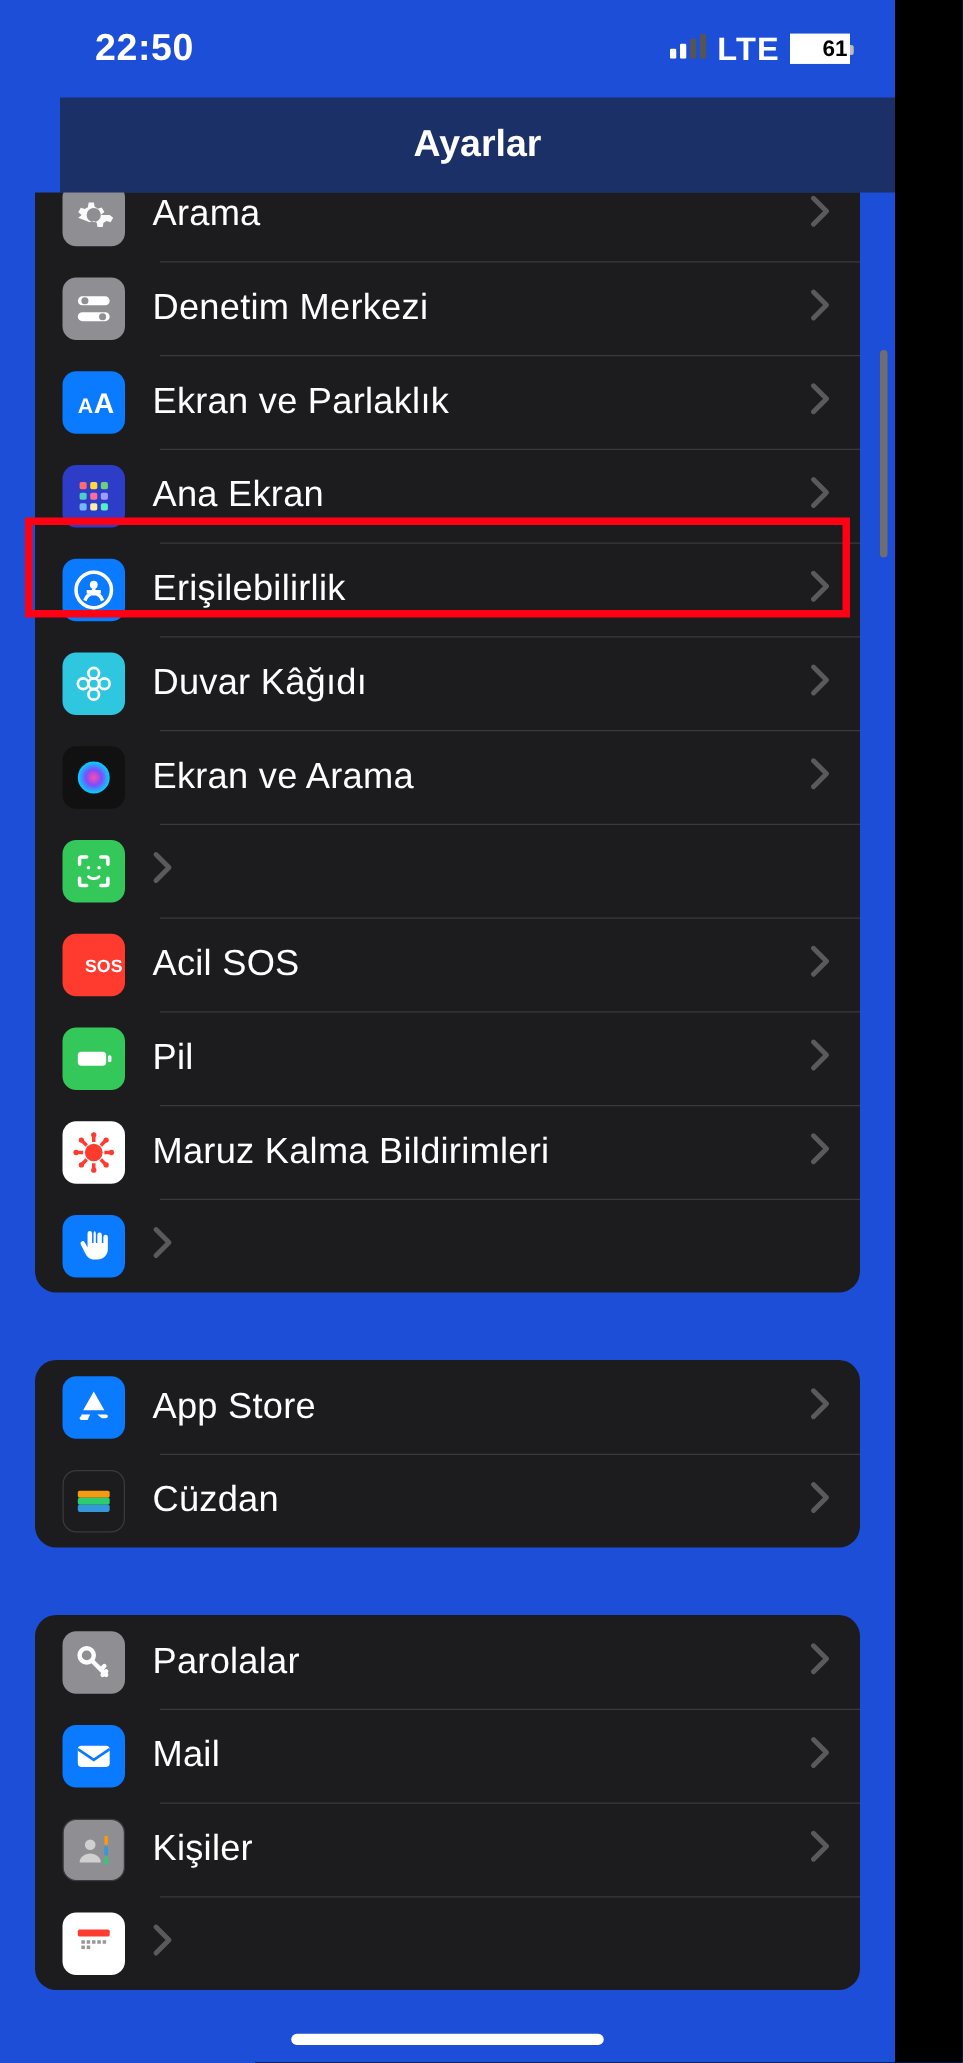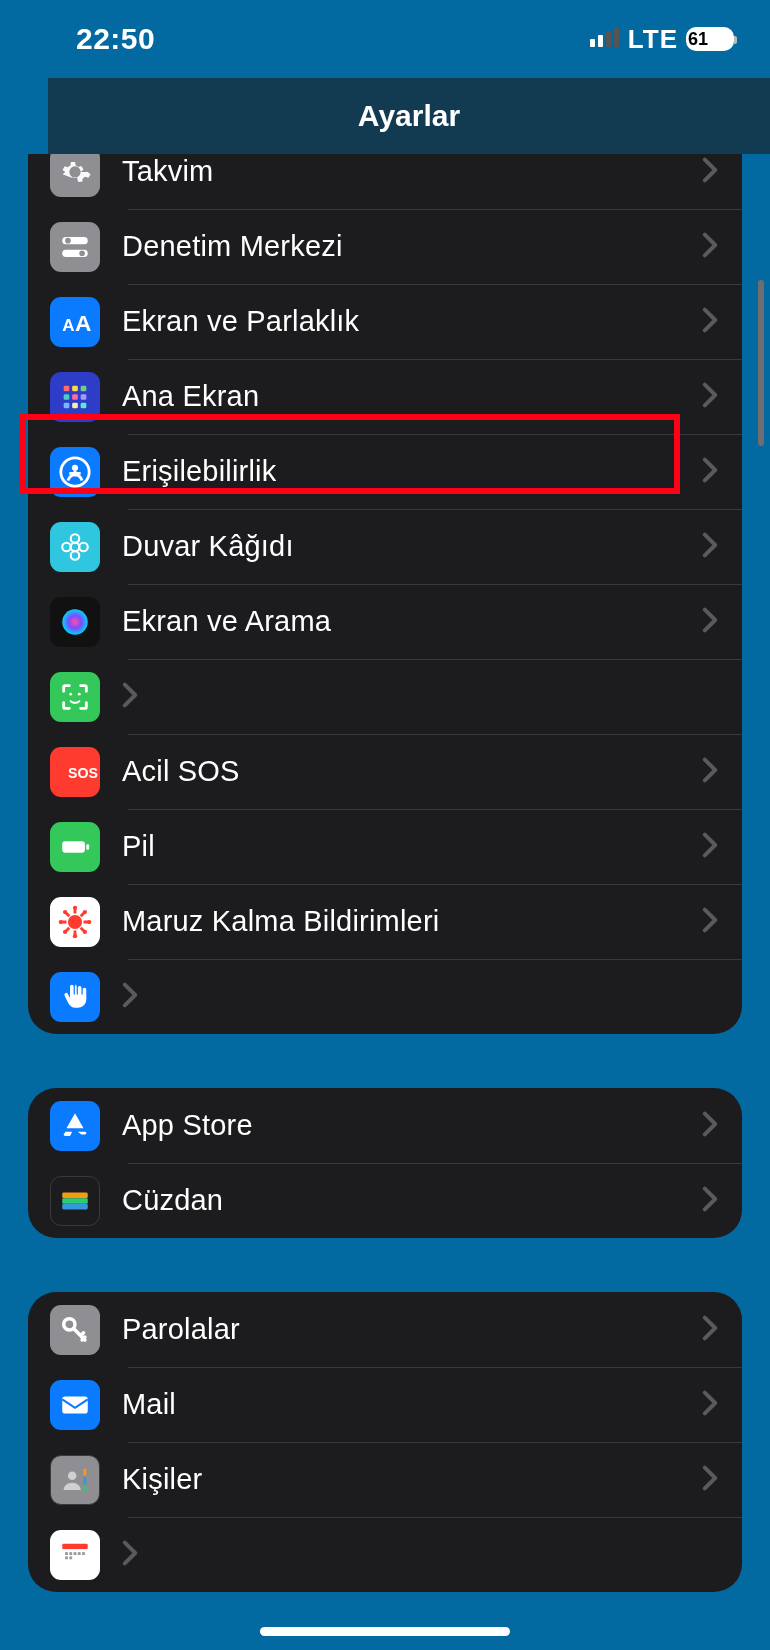--- a/index.html
+++ b/index.html
@@ -1,32 +1,32 @@
 <!DOCTYPE html>
 <html><head>
 <meta charset="utf-8">
 <style>
   * { margin: 0; padding: 0; box-sizing: border-box; }
   html, body { width: 770px; height: 1650px; background: #000; color: #fff; font-family: -apple-system, Helvetica, Arial, sans-serif; overflow: hidden; }
-  .screen { position: relative; width: 770px; height: 1650px; background: #0369a1; }
+  .screen { position: relative; width: 716px; height: 1650px; background: #1d4ed8; }
   
   .status-bar { position: absolute; top: 0; left: 0; right: 0; height: 78px; display: flex; align-items: center; justify-content: space-between; padding: 0 36px 0 76px; }
   .status-time { font-size: 30px; font-weight: 600; letter-spacing: 0.5px; }
   .status-right { display: flex; align-items: center; gap: 8px; }
   .status-lte { font-size: 26px; font-weight: 600; letter-spacing: 1px; }
   .battery-box { display: flex; align-items: center; }
-  .battery { width: 48px; height: 24px; border: 2px solid #fff; border-radius: 10px; position: relative; display: flex; align-items: center; justify-content: flex-start; background: #fff; }
+  .battery { width: 48px; height: 24px; border: 2px solid #fff; border-radius: 0; position: relative; display: flex; align-items: center; justify-content: flex-end; background: #fff; }
   .battery::after { content: ""; position: absolute; right: -5px; top: 7px; width: 3px; height: 8px; background: #bbb; border-radius: 0 2px 2px 0; }
   .battery-text { font-size: 18px; font-weight: 700; color: #000; }
   
   .nav-header { position: absolute; top: 78px; left: 0; right: 0; height: 76px; display: flex; align-items: center; justify-content: center; background: rgba(28,28,30,0.6); margin-left: 48px; }
   .nav-title { font-size: 30px; font-weight: 600; }
   
   .content { position: absolute; top: 154px; left: 0; right: 0; bottom: 0; overflow: hidden; }
-  .group { margin: 0 28px 54px 28px; background: #1c1c1e; border-radius: 28px; overflow: hidden; }
+  .group { margin: 0 28px 54px 28px; background: #1c1c1e; border-radius: 17px; overflow: hidden; }
   .group.first { margin-top: -20px; border-top-left-radius: 0; border-top-right-radius: 0; }
   .row { display: flex; align-items: center; height: 75px; padding: 0 24px 0 12px; position: relative; }
   .row + .row::before { content: ""; position: absolute; left: 100px; right: 0; top: 0; height: 1px; background: #3a3a3c; }
   .icon-wrap { width: 50px; height: 50px; border-radius: 11px; display: flex; align-items: center; justify-content: center; margin-left: 10px; margin-right: 22px; flex-shrink: 0; }
   .row-label { font-size: 29px; font-weight: 400; flex: 1; letter-spacing: 0.2px; }
   .chevron { color: #5a5a5e; flex-shrink: 0; }
   
   .highlight-rect { position: absolute; border: 6px solid #ff0014; pointer-events: none; z-index: 50; }
   
   .scroll-indicator { position: absolute; right: 6px; top: 280px; width: 6px; height: 166px; background: #6e6e72; border-radius: 3px; }
@@ -65,21 +65,21 @@
   </div>
 
   <div class="content" id="content-root">
       <div class="group first">
         <div class="row">
           <div class="icon-wrap" style="background: rgb(142, 142, 147);">
             <svg viewBox="0 0 24 24">
               <path fill="#fff" d="M12 8a4 4 0 100 8 4 4 0 000-8zm9 4l2 1.5-1.5 2.6-2.3-.7a7 7 0 01-1.7 1l-.4 2.4h-3l-.4-2.4a7 7 0 01-1.7-1l-2.3.7L3.2 13.5 5.2 12l-2-1.5L4.7 7.9l2.3.7a7 7 0 011.7-1L9.1 5h3l.4 2.4a7 7 0 011.7 1l2.3-.7 1.5 2.6L16 12z" opacity="0.95"></path>
             </svg>
           </div>
-          <div class="row-label">Takvim</div>
+          <div class="row-label">Arama</div>
           <div class="chevron"><svg width="16" height="26" viewBox="0 0 12 20">
               <path d="M2 2l8 8-8 8" stroke="#5a5a5e" stroke-width="3" fill="none" stroke-linecap="round" stroke-linejoin="round"></path>
             </svg></div>
         </div>
         <div class="row">
           <div class="icon-wrap" style="background: rgb(142, 142, 147);">
             <svg viewBox="0 0 24 24">
               <rect x="3" y="5" width="18" height="5" rx="2.5" fill="#fff"></rect>
               <circle cx="7" cy="7.5" r="2" fill="#8e8e93"></circle>
               <rect x="3" y="14" width="18" height="5" rx="2.5" fill="#fff"></rect>

